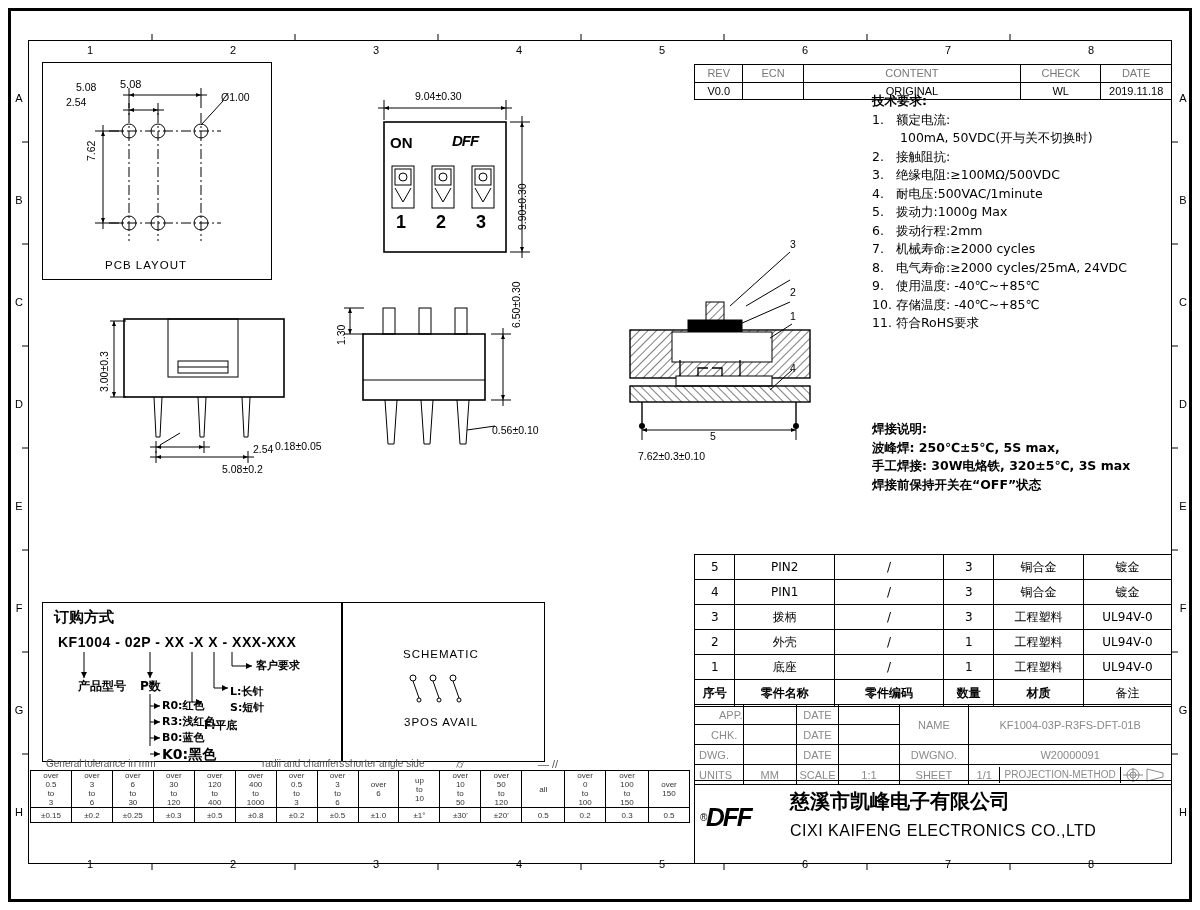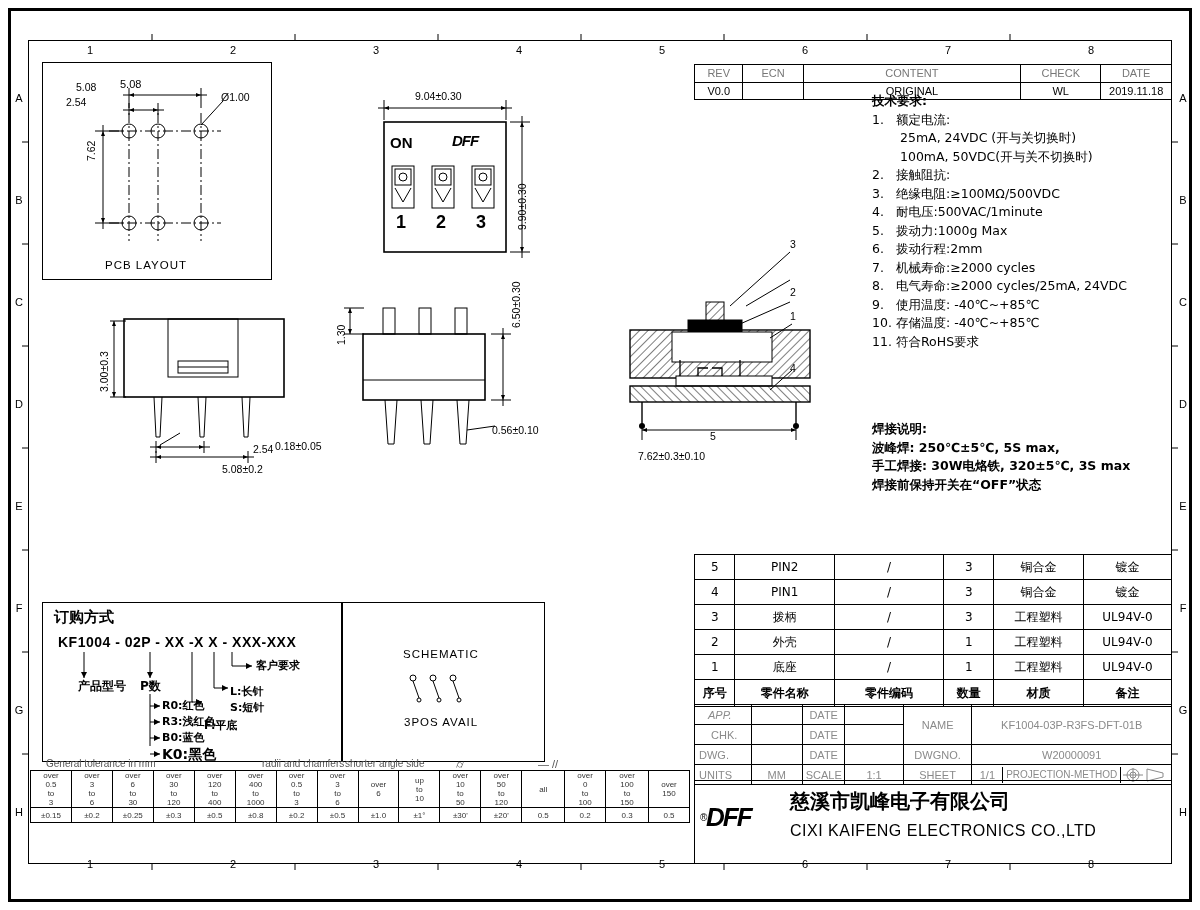--- a/index.html
+++ b/index.html
@@ -354,21 +354,20 @@
   <div class="dim" style="left:790px;top:362px;">4</div>
   <div class="dim" style="left:710px;top:430px;">5</div>
   <div class="dim" style="left:638px;top:450px;">7.62±0.3±0.10</div>
 
   <div class="spec" style="left:872px;top:92px;width:290px;">
     <div style="font-weight:bold;">技术要求:</div>
     <div style="display:flex;">
         <span style="width:24px;">1.</span>
         <span>额定电流:</span>
       </div>
-    <div style="padding-left:28px;">25mA, 24VDC (开与关切换时)</div>
     <div style="padding-left:28px;">100mA, 50VDC(开与关不切换时)</div>
     <div style="display:flex;">
         <span style="width:24px;">2.</span>
         <span>接触阻抗:</span>
       </div>
     <div style="display:flex;">
         <span style="width:24px;">3.</span>
         <span>绝缘电阻:≥100MΩ/500VDC</span>
       </div>
     <div style="display:flex;">
@@ -636,31 +635,31 @@
         <td>1</td>
         <td>工程塑料</td>
         <td>UL94V-0</td>
       </tr>
       <tr>
         <td style="height:26px;font-weight:bold;">序号</td>
         <td style="font-weight:bold;">零件名称</td>
         <td style="font-weight:bold;">零件编码</td>
         <td style="font-weight:bold;">数量</td>
         <td style="font-weight:bold;">材质</td>
-        <td style="font-weight:bold;">备注</td>
+        <td style="font-weight:normal;">备注</td>
       </tr>
     </tbody>
       </table>
   </div>
 
   <div style="position:absolute;left:694px;top:704px;">
     <table style="width:478px;font-size:11px;color:#8a8a8a;">
       <tbody>
           <tr>
-        <td style="width:44px;height:19px;text-align:left;padding-left:13px;font-style:italic;">APP.</td>
+        <td style="width:44px;height:19px;text-align:right;padding-left:4px;">APP.</td>
         <td style="width:54px;"></td>
         <td style="width:42px;">DATE</td>
         <td style="width:62px;"></td>
         <td style="width:70px;" rowspan="2">NAME</td>
         <td style="width:206px;" rowspan="2">KF1004-03P-R3FS-DFT-01B</td>
       </tr>
       <tr>
         <td style="height:19px;text-align:left;padding-left:16px;">CHK.</td>
         <td></td>
         <td>DATE</td>

